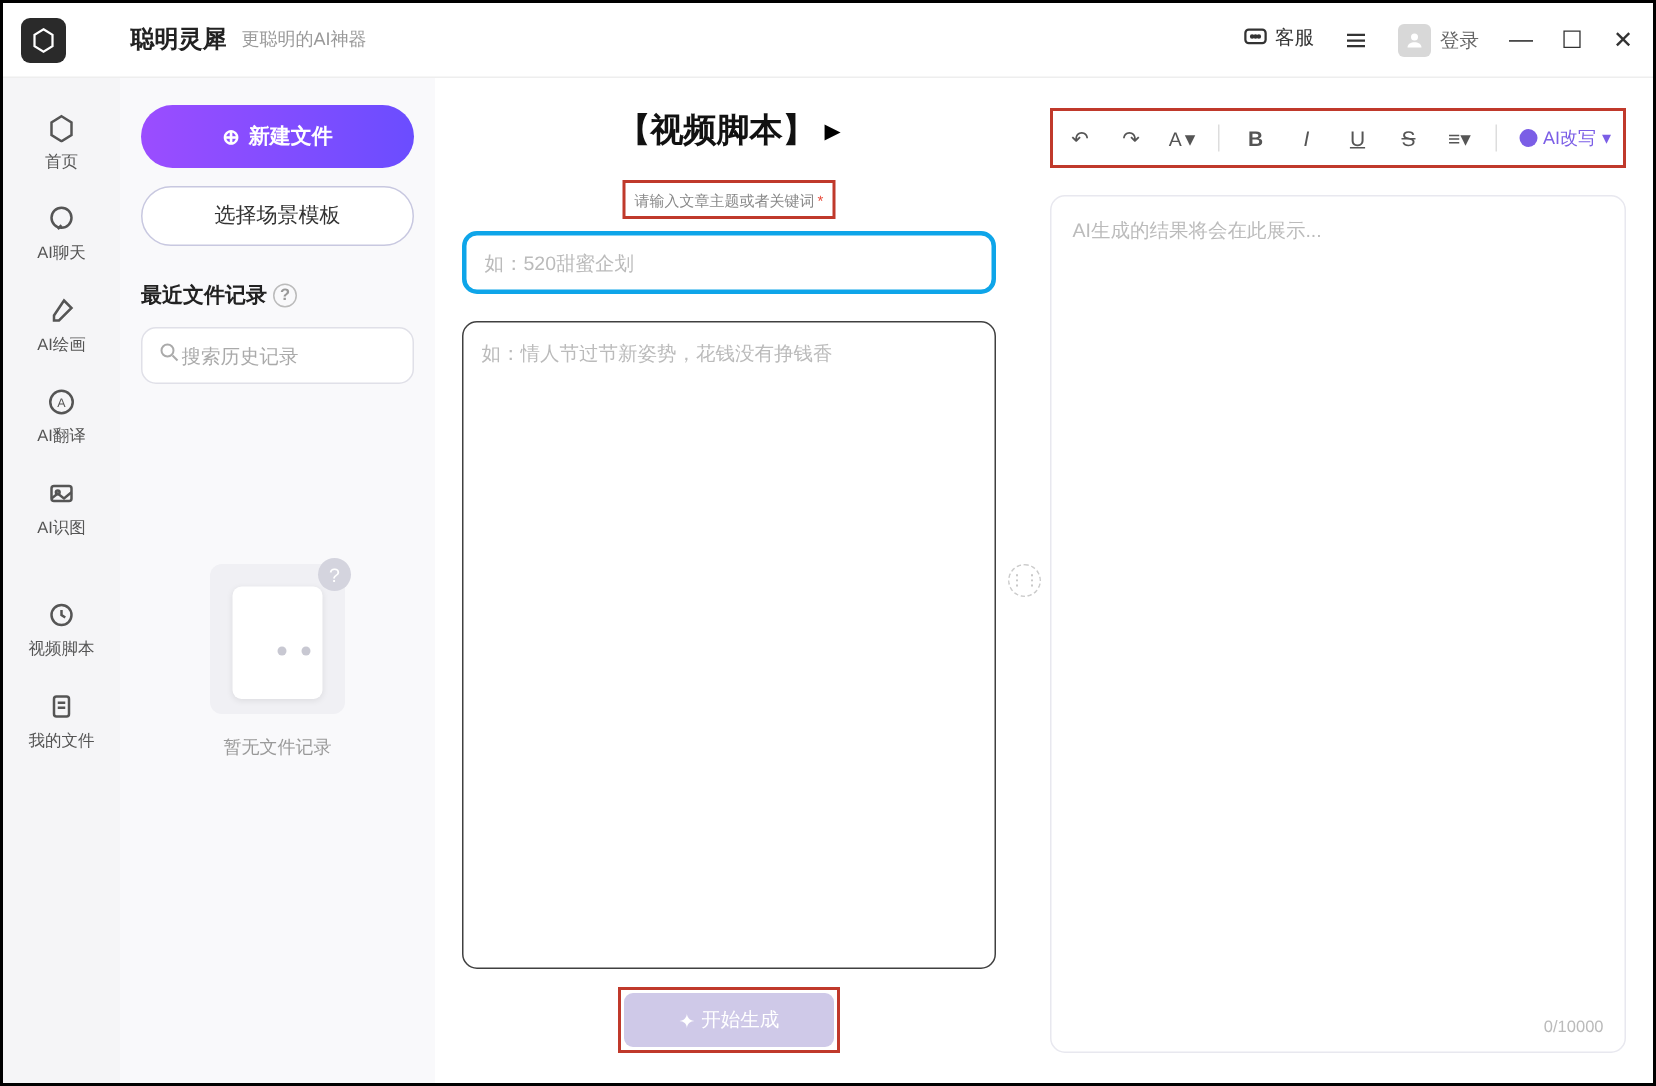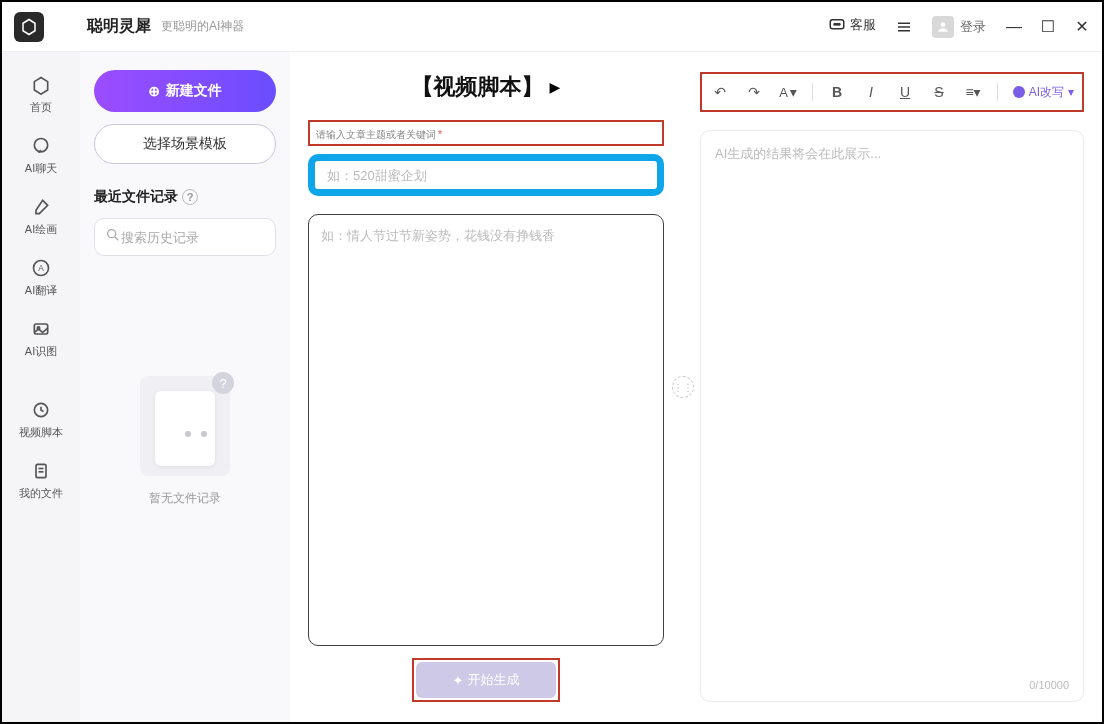--- a/index.html
+++ b/index.html
@@ -36,28 +36,28 @@
 .search-box input { border: none; outline: none; flex: 1; font-size: 13px; color: #333; background: transparent; }
 .search-box input::placeholder { color: #aaa; }
 .empty-state { margin-top: 120px; display: flex; flex-direction: column; align-items: center; }
 .empty-img { width: 90px; height: 100px; background: #f0f0f4; border-radius: 8px; position: relative; margin-bottom: 14px; }
 .empty-img .page { position: absolute; width: 60px; height: 75px; background: #fff; left: 15px; top: 15px; border-radius: 6px; box-shadow: 0 1px 4px rgba(0,0,0,0.08); }
 .empty-img .q2 { position: absolute; width: 22px; height: 22px; background: #d4d4de; border-radius: 50%; right: -4px; top: -4px; color: #fff; display: flex; align-items: center; justify-content: center; font-size: 13px; }
 .empty-img .eyes { position: absolute; left: 30px; top: 40px; display: flex; gap: 10px; }
 .empty-img .eye { width: 6px; height: 6px; background: #c8c8d2; border-radius: 50%; }
 .empty-text { font-size: 12px; color: #999; }
 
-.main-form { flex: 1; padding: 20px 18px; display: flex; flex-direction: column; position: relative; }
+.main-form { flex: 1; padding: 20px 18px; display: flex; flex-direction: column; position: relative; align-items: center; }
 .page-title-row { display: flex; align-items: center; justify-content: center; margin-bottom: 18px; }
 .page-title { font-size: 22px; font-weight: 700; color: #111; }
 .play-icon { margin-left: 6px; font-size: 14px; }
 .field-label { font-size: 10px; color: #888; margin-bottom: 8px; display: inline-block; }
 .field-label .req { color: #e74c3c; margin-left: 2px; }
 .red-box { border: 2px solid #c0392b; padding: 2px 6px; display: inline-block; margin-bottom: 8px; }
-.text-input { width: 100%; height: 42px; border: 7px solid #0ea5e9; border-radius: 10px; padding: 0 12px; font-size: 13px; outline: none; margin-bottom: 18px; }
+.text-input { width: 100%; height: 42px; border: 3px solid #0ea5e9; border-radius: 10px; padding: 0 12px; font-size: 13px; outline: none; margin-bottom: 18px; }
 .text-input::placeholder { color: #bbb; }
 .textarea { width: 100%; flex: 1; border: 1px solid #404040; border-radius: 10px; padding: 12px; font-size: 13px; outline: none; resize: none; margin-bottom: 12px; }
 .textarea::placeholder { color: #bbb; }
 .gen-btn-wrap { display: flex; justify-content: center; }
 .gen-btn { width: 140px; height: 36px; background: #cfc9e8; color: #fff; border-radius: 6px; display: flex; align-items: center; justify-content: center; gap: 4px; font-size: 13px; cursor: pointer; }
 .red-frame-btn { border: 2px solid #c0392b; padding: 2px; }
 
 .divider-handle { position: absolute; right: -12px; top: 50%; transform: translateY(-50%); width: 22px; height: 22px; border: 1px dashed #ccc; border-radius: 50%; display: flex; align-items: center; justify-content: center; background: #fff; font-size: 10px; color: #bbb; }
 
 .output-panel { width: 420px; padding: 20px 18px; display: flex; flex-direction: column; }

